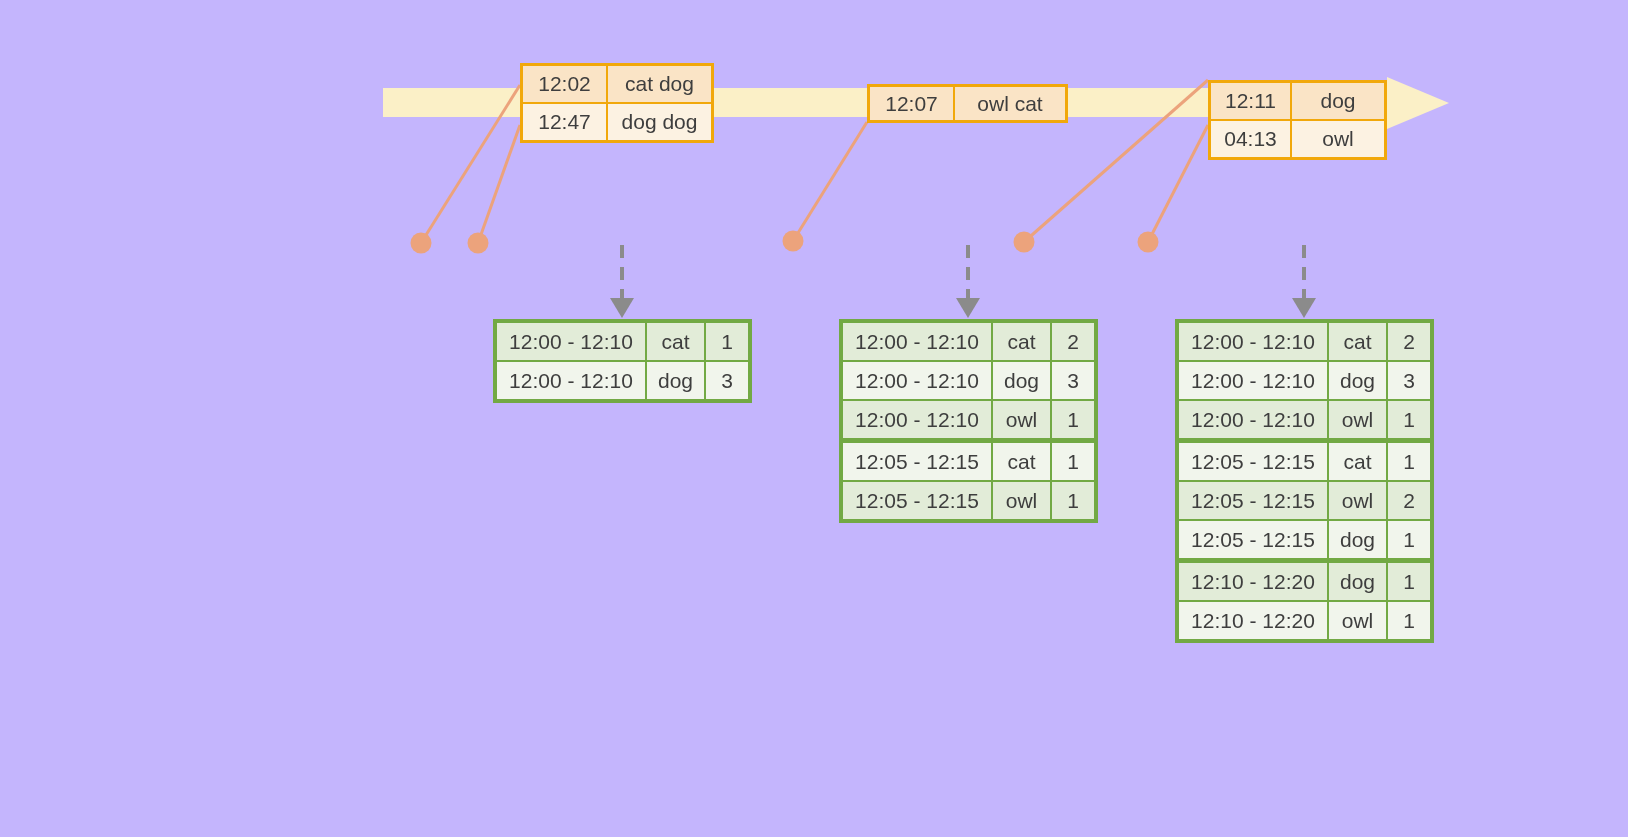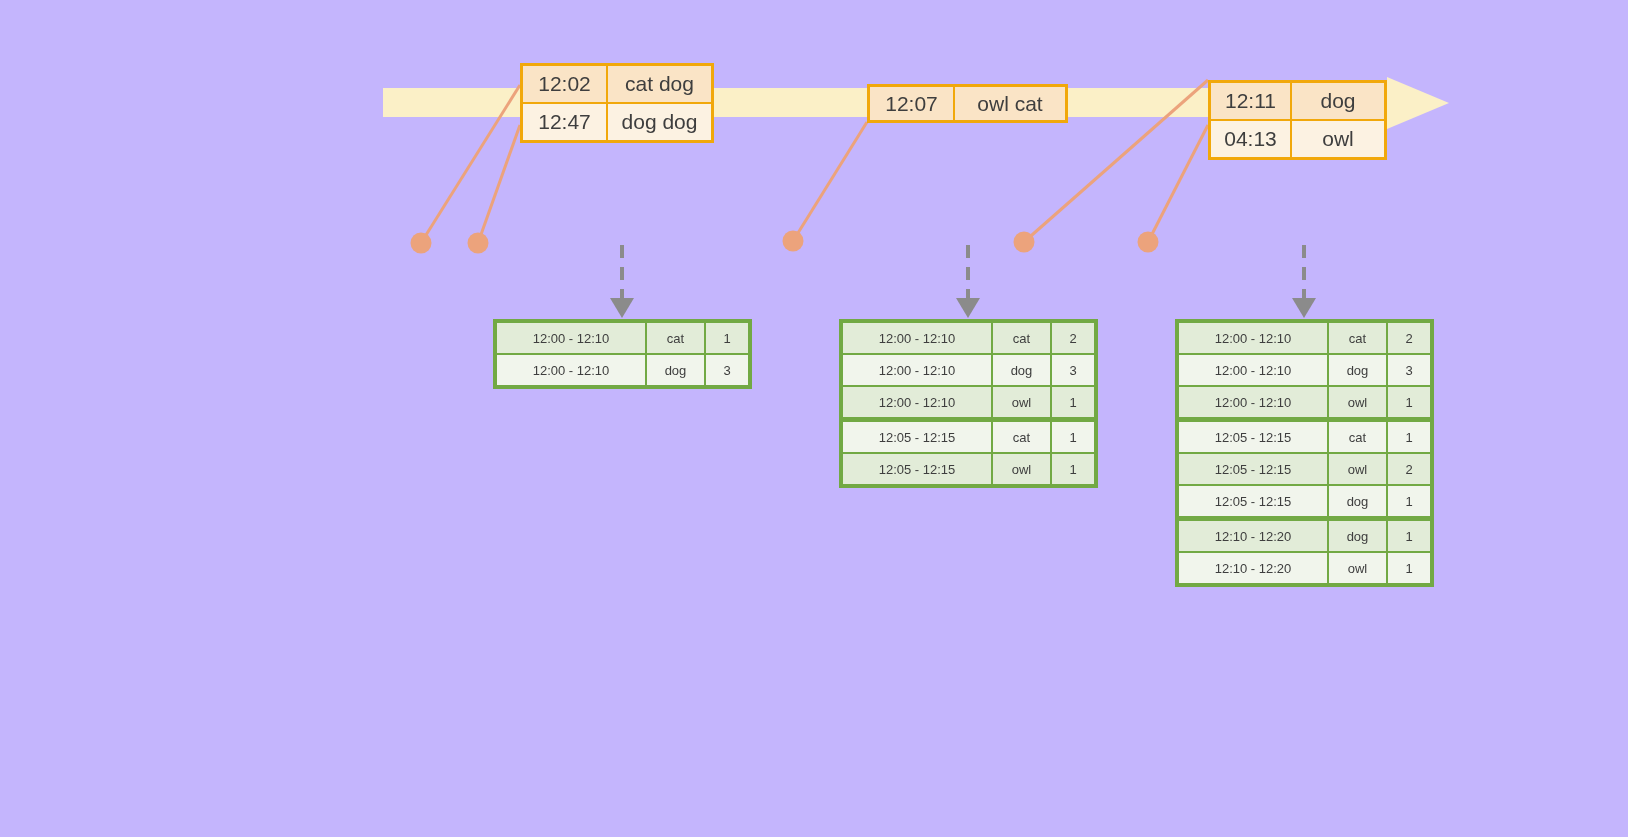--- a/index.html
+++ b/index.html
@@ -32,22 +32,22 @@
   .ev-dark{background:var(--evDark);}
   .ev-light{background:var(--evLight);}
   
   .result-table{
     position:absolute;background:var(--green);border:0;padding:4px;
     display:flex;flex-direction:column;gap:5px;
   }
   .rt-group{display:flex;flex-direction:column;gap:2px;}
   .rt-row{display:grid;grid-template-columns:148px 57px 42px;gap:2px;}
   .rt-row .cell{
-    height:30px;display:flex;align-items:center;justify-content:center;
-    font-size:13px;white-space:nowrap;
+    height:37px;display:flex;align-items:center;justify-content:center;
+    font-size:21px;white-space:nowrap;
   }
   .rt-green{background:var(--rtGreen);}
   .rt-white{background:var(--rtWhite);}
 </style>
 </head>
 <body>
 
 <div class="canvas">
 
   <div class="band"></div>

